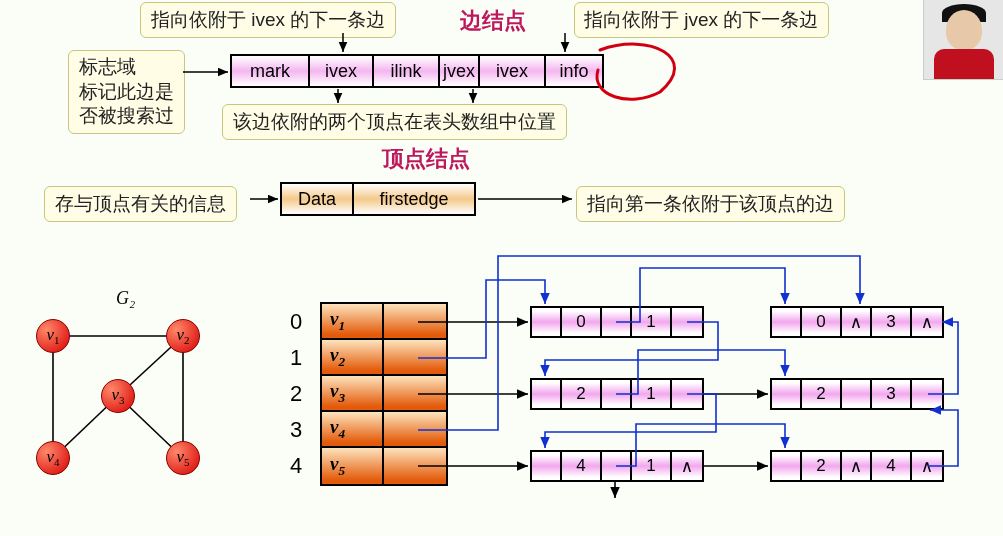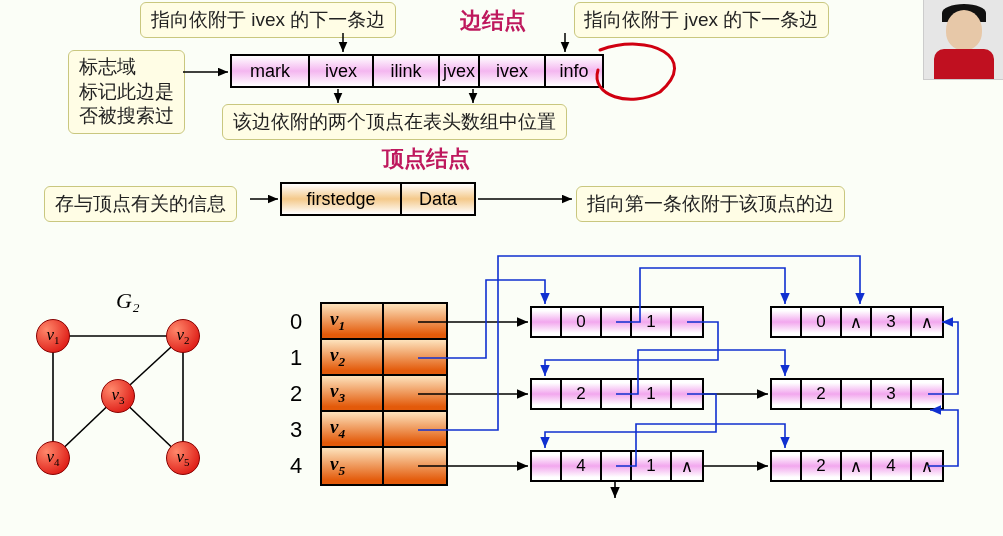--- a/index.html
+++ b/index.html
@@ -162,28 +162,28 @@
   <div class="node-cell" style="width:56px;">info</div>
 </div>
 
 <div class="yellow-box" style="position:absolute; left:222px; top:104px;">该边依附的两个顶点在表头数组中位置</div>
 
 <div class="bold-title" style="left:382px; top:144px;">顶点结点</div>
 
 <div class="yellow-box" style="position:absolute; left:44px; top:186px;">存与顶点有关的信息</div>
 
 <div class="node-row" style="left:280px; top:182px; background:linear-gradient(#fff,#f4c98a,#fff);">
+  <div class="node-cell" style="width:72px; background:linear-gradient(#fff,#f4c98a,#fff);">Data</div>
   <div class="node-cell" style="width:120px; background:linear-gradient(#fff,#f4c98a,#fff);">firstedge</div>
-  <div class="node-cell" style="width:72px; background:linear-gradient(#fff,#f4c98a,#fff);">Data</div>
 </div>
 
 <div class="yellow-box" style="position:absolute; left:576px; top:186px;">指向第一条依附于该顶点的边</div>
 
 <div style="position:absolute; left:28px; top:300px; width:210px; height:210px;">
-  <div style="position:absolute; left:88px; top:-12px; font-family:'Times New Roman',serif; font-style:italic; font-size:22px;">G₂</div>
+  <div style="position:absolute; left:88px; top:-12px; font-family:'Times New Roman',serif; font-style:italic; font-size:18px;">G₂</div>
   <svg class="graph-svg" width="210" height="210">
     <g stroke="#000" stroke-width="1.6">
       <line x1="25" y1="36" x2="155" y2="36"></line>
       <line x1="25" y1="36" x2="25" y2="158"></line>
       <line x1="155" y1="36" x2="90" y2="96"></line>
       <line x1="155" y1="36" x2="155" y2="158"></line>
       <line x1="90" y1="96" x2="25" y2="158"></line>
       <line x1="90" y1="96" x2="155" y2="158"></line>
     </g>
   </svg>

